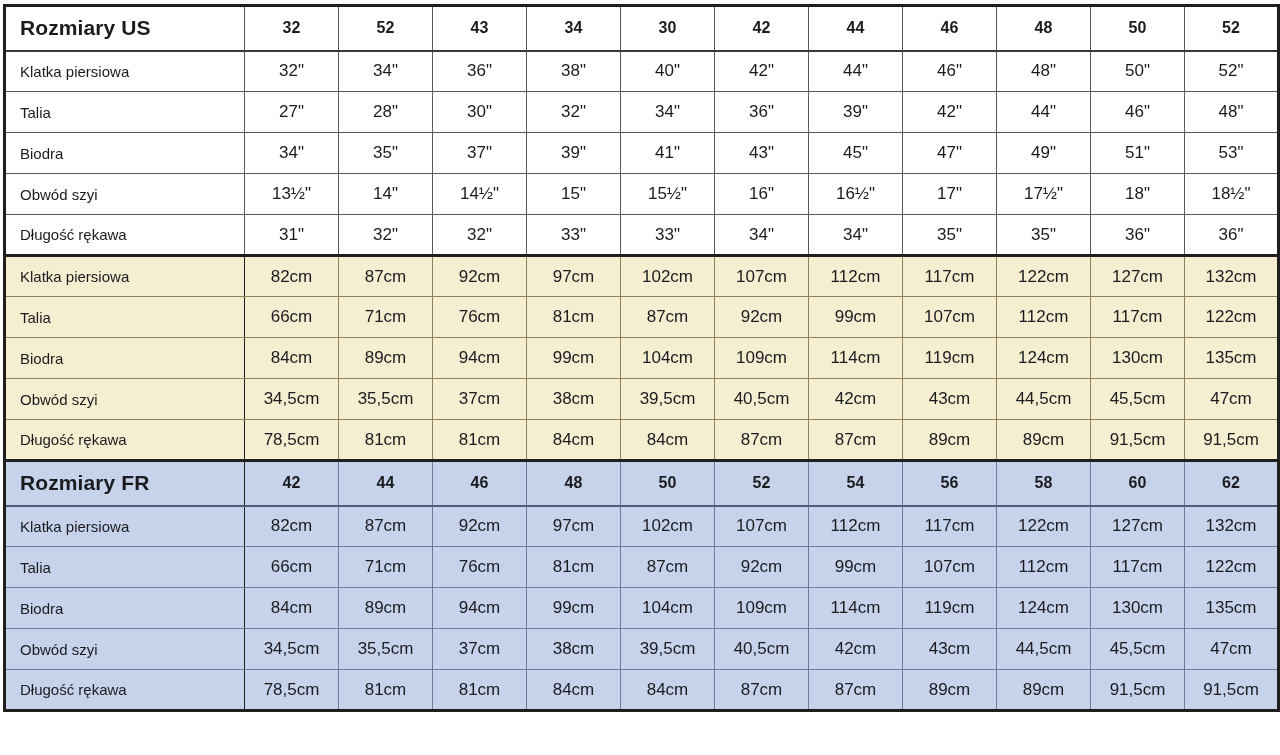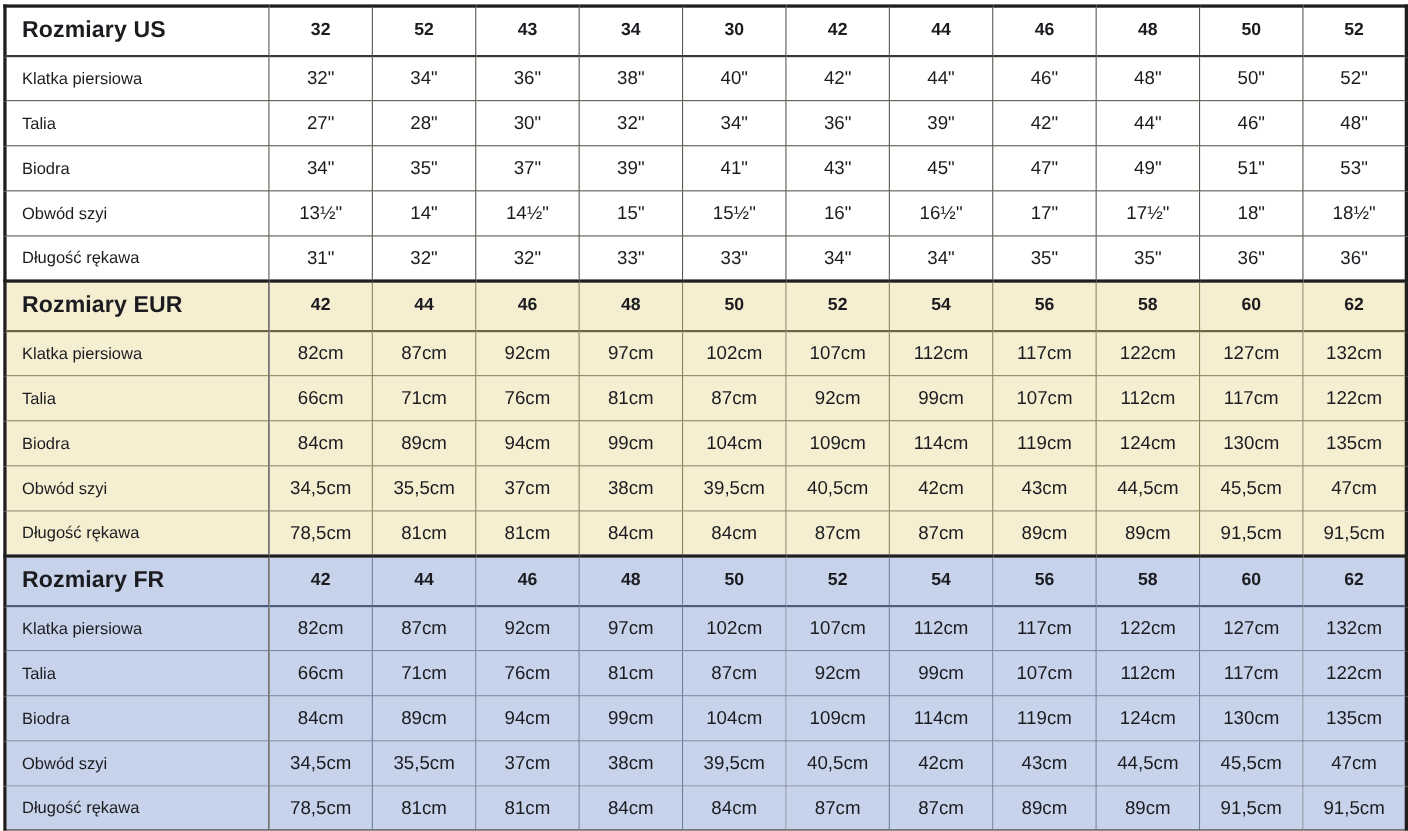--- a/index.html
+++ b/index.html
@@ -180,34 +180,20 @@
           <td>33"</td>
           <td>34"</td>
           <td>34"</td>
           <td>35"</td>
           <td>35"</td>
           <td>36"</td>
           <td>36"</td>
         </tr>
       </tbody>
       <tbody class="sect sect-eur">
-        <tr class="section-head">
-          <td class="rowlabel">Rozmiary EUR</td>
-          <td>42</td>
-          <td>44</td>
-          <td>46</td>
-          <td>48</td>
-          <td>50</td>
-          <td>52</td>
-          <td>54</td>
-          <td>56</td>
-          <td>58</td>
-          <td>60</td>
-          <td>62</td>
-        </tr>
         <tr>
           <td class="rowlabel">Klatka piersiowa</td>
           <td>82cm</td>
           <td>87cm</td>
           <td>92cm</td>
           <td>97cm</td>
           <td>102cm</td>
           <td>107cm</td>
           <td>112cm</td>
           <td>117cm</td>

